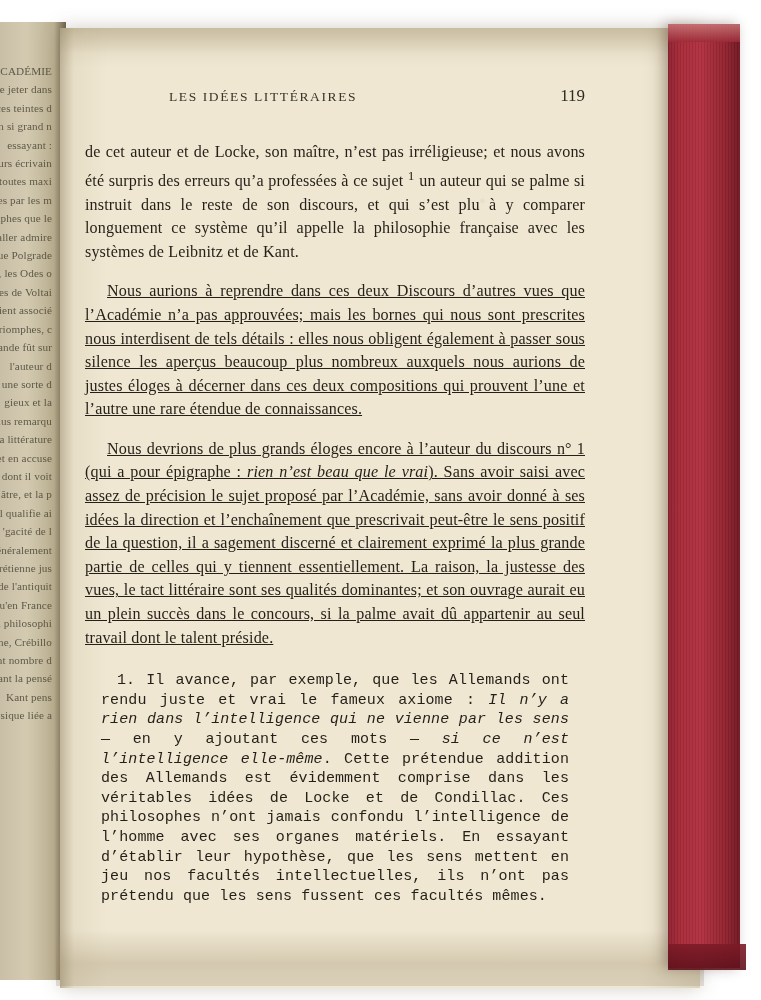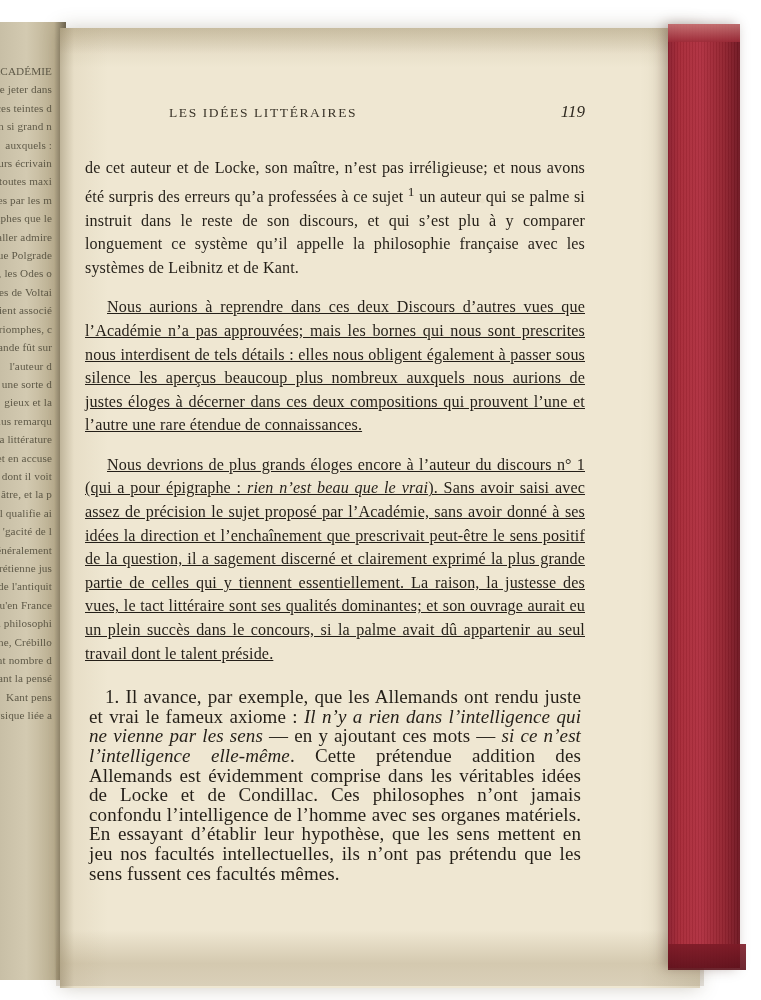--- a/index.html
+++ b/index.html
@@ -121,68 +121,67 @@
     width: 648px;
     height: 56px;
     background: linear-gradient(to bottom, rgba(255,255,255,0) 0%, rgba(150,132,96,0.30) 60%, rgba(120,100,70,0.18) 100%);
     pointer-events: none;
   }
 
   
   .content {
     position: absolute;
     left: 25px;
-    top: 74px;
+    top: 58px;
     width: 500px;
   }
 
   .running-head {
     display: flex;
     align-items: baseline;
     justify-content: space-between;
     margin: 0 0 34px 0;
     padding-left: 84px;
   }
   .running-title {
     font-size: 13.5px;
     letter-spacing: 1.6px;
     color: #3a3429;
     font-family: "Liberation Serif", serif;
   }
   .folio {
     font-size: 17px;
     color: #2f2a21;
     font-family: "Liberation Serif", serif;
-    font-style: italic;
   }
 
   .body-text p {
     margin: 0;
     font-size: 16.1px;
     line-height: 23.6px;
     color: #241f18;
     text-align: justify;
     text-justify: inter-word;
     font-family: "Liberation Serif", serif;
     letter-spacing: 0.15px;
   }
   .body-text p.indent { text-indent: 22px; }
   .body-text p + p { margin-top: 16px; text-decoration: underline; }
 
   em { font-style: italic; }
   .footnote {
     margin-top: 22px;
   }
   .footnote p {
-    margin: 4px;
-    font-size: 19px;
+    margin: 16px;
+    font-size: 15px;
     line-height: 19.6px;
     color: #241f18;
     text-align: justify;
-    font-family: Liberation Serif, serif;
+    font-family: Liberation Mono, monospace;
     text-indent: 16px;
     letter-spacing: 0.1px;
   }
 
   
   .watermark {
     position: absolute;
     left: 198px;
     top: 600px;
     font-size: 37px;
@@ -211,21 +210,21 @@
 
 <div class="page-photo">
 
   <div class="left-page">
     <div class="left-page-inner"></div>
     <div class="left-text" id="left-frags">
         <div>ACADÉMIE</div>
         <div>ne jeter dans</div>
         <div>ces teintes d</div>
         <div>un si grand n</div>
-        <div>: auxquels</div>
+        <div>: essayant</div>
         <div>leurs écrivain</div>
         <div>toutes maxi</div>
         <div>sées par les m</div>
         <div>mphes que le</div>
         <div>aller admire</div>
         <div>que Polgrade</div>
         <div>on, les Odes o</div>
         <div>des de Voltai</div>
         <div>vaient associé</div>
         <div>triomphes, c</div>

